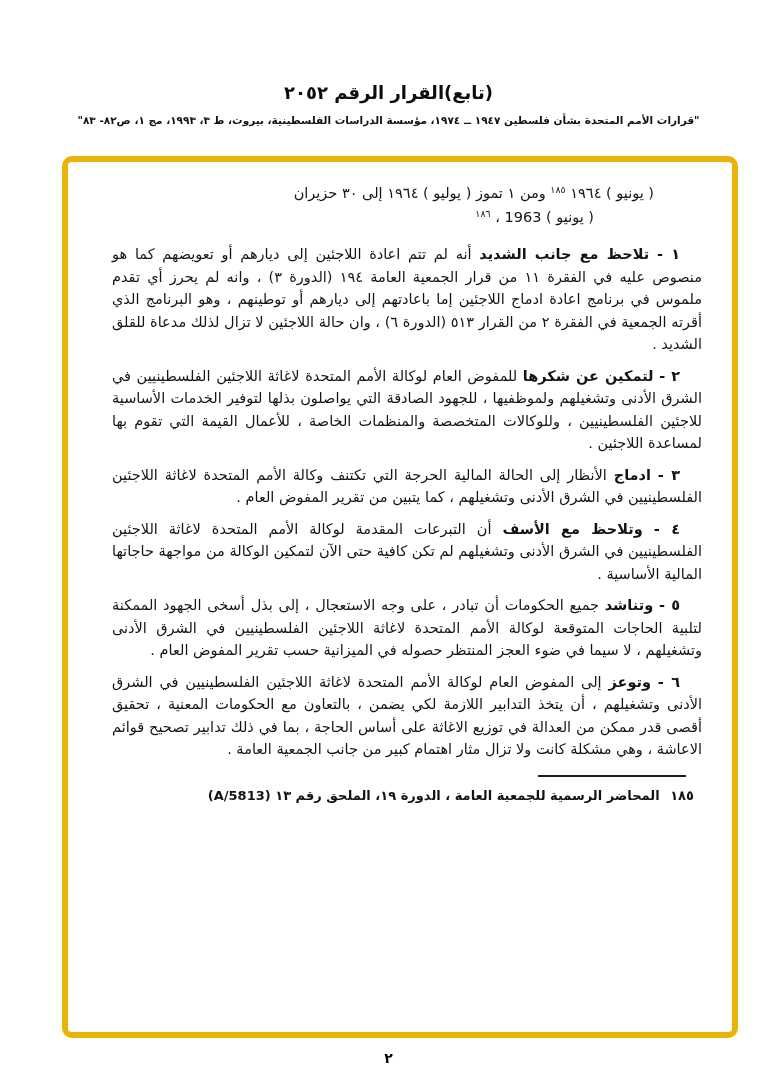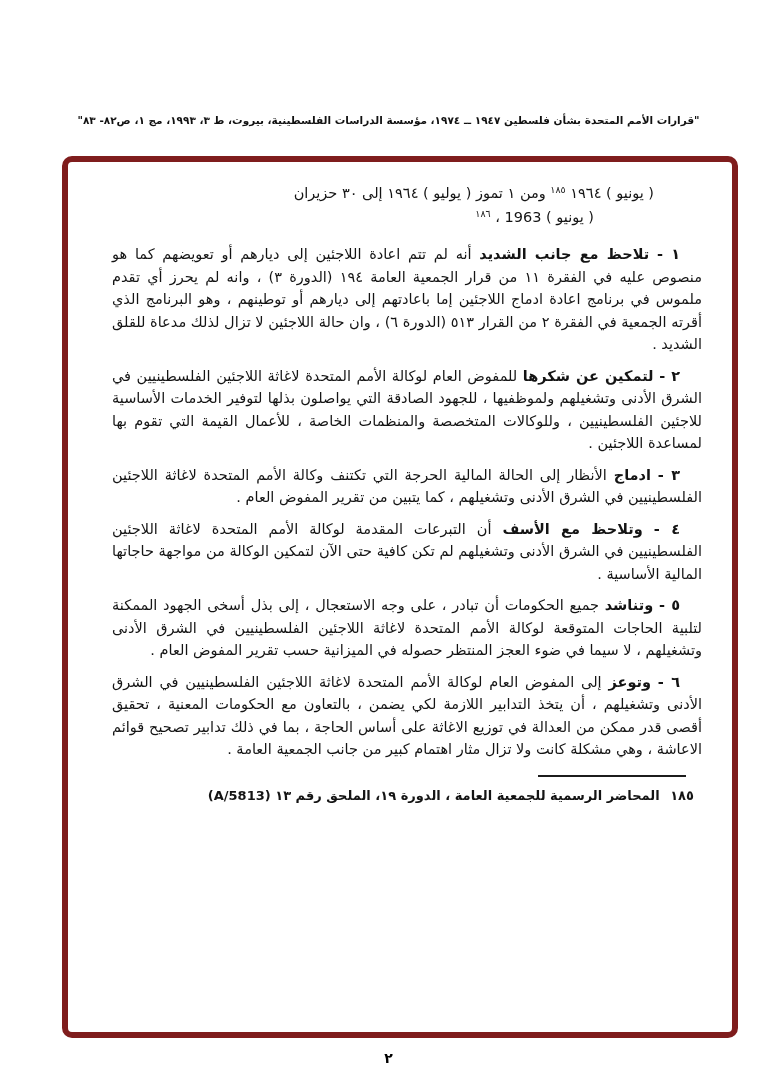--- a/index.html
+++ b/index.html
@@ -14,21 +14,21 @@
     position:absolute;top:82px;left:0;right:0;text-align:center;
     font-weight:bold;font-size:18px;letter-spacing:0;color:#0d0d0d;
   }
   .source-line{
     position:absolute;top:114px;left:0;right:0;text-align:center;
     font-weight:bold;font-size:10.5px;color:#111;
   }
 
   .green-box{
     position:absolute;left:62px;top:156px;width:676px;height:882px;
-    box-sizing:border-box;border:6px solid #7f1d1d;border-radius:10px;
+    box-sizing:border-box;border:6px solid #eab308;border-radius:10px;
     background:#ffffff;overflow:hidden;
   }
   .box-content{padding:20px 30px 0 44px;}
 
   .intro{font-size:14.5px;line-height:23px;text-align:right;margin-bottom:13px;}
   .intro-line1{padding-left:0;padding-right:48px;}
   .intro-line2{padding-right:108px;}
   .sup{font-size:9.5px;position:relative;top:-5px;font-weight:normal;}
 
   .para{
@@ -50,20 +50,21 @@
   .page-number{
     position:absolute;bottom:26px;left:0;right:0;text-align:center;
     font-weight:bold;font-size:14px;color:#000;
   }
 </style>
 </head>
 <body>
 
 <div class="page">
 
+  <div class="header-title">(تابع)القرار الرقم ٢٠٥٢</div>
   <div class="source-line">"قرارات الأمم المتحدة بشأن فلسطين ١٩٤٧ ــ ١٩٧٤، مؤسسة الدراسات الفلسطينية، بيروت، ط ٣، ١٩٩٣، مج ١، ص٨٢- ٨٣"</div>
 
   <div class="green-box">
     <div class="box-content">
 
       <div class="intro">
         <div class="intro-line1">
           <span>( يونيو ) ١٩٦٤</span>
           <span class="sup">١٨٥</span>
           <span>ومن ١ تموز ( يوليو ) ١٩٦٤ إلى ٣٠ حزيران</span>

